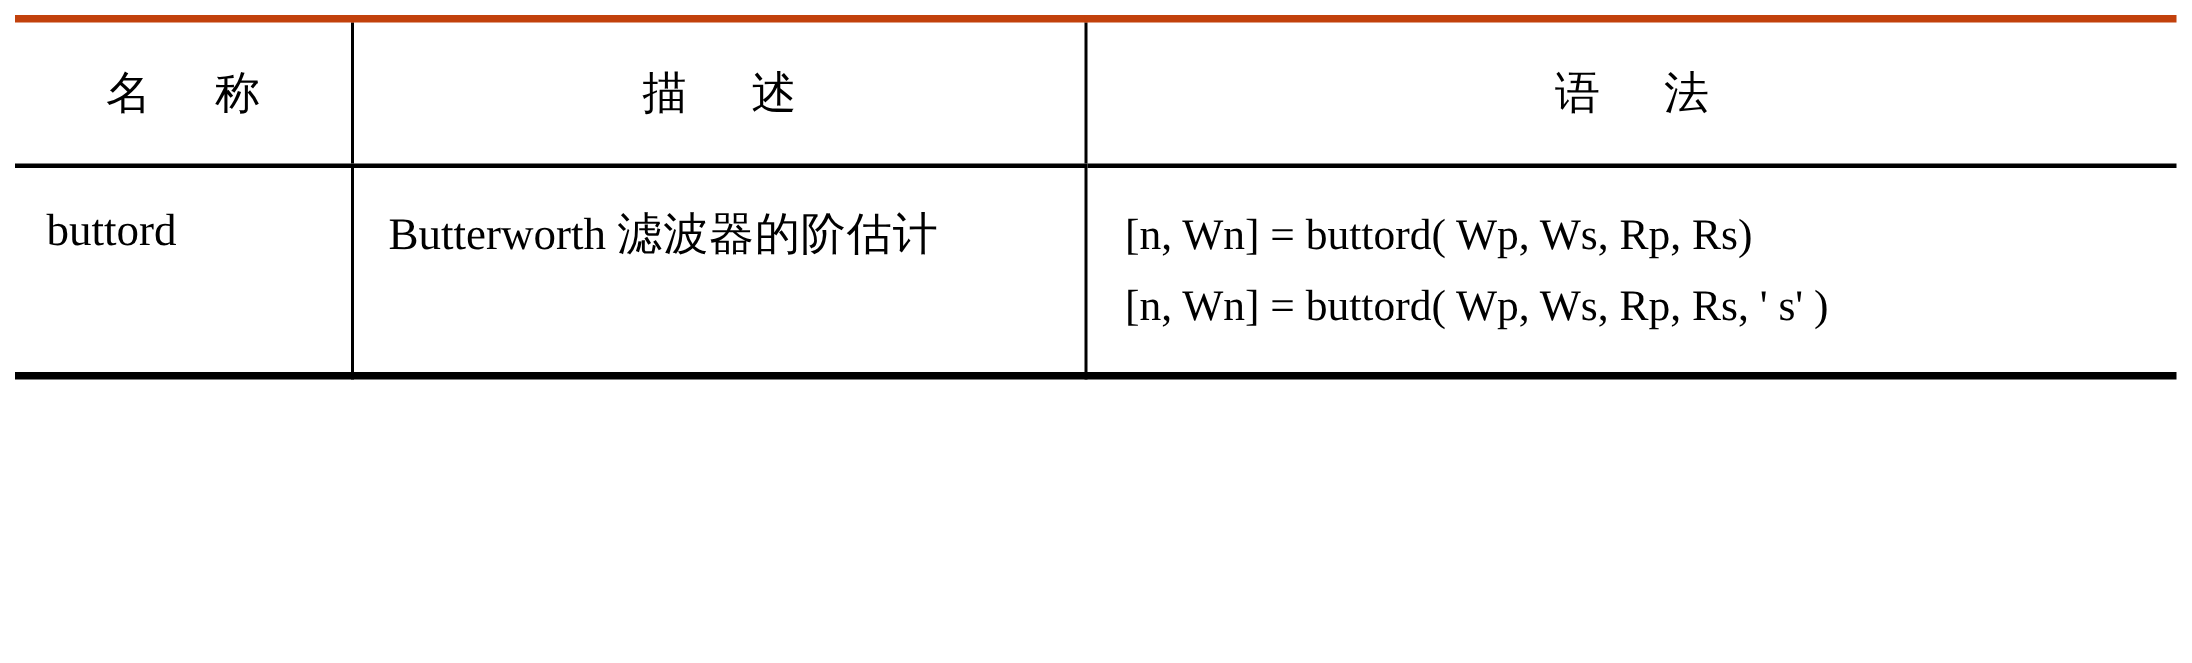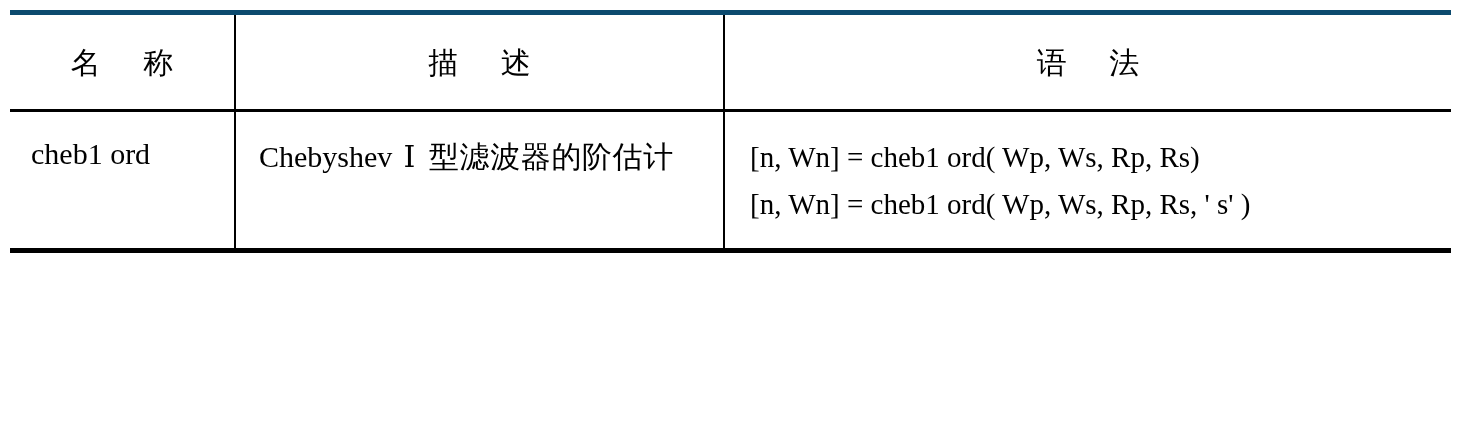--- a/index.html
+++ b/index.html
@@ -20,21 +20,21 @@
     left: 10px;
     top: 10px;
     width: 1441px;
     height: 421px;
   }
 
   table.func-table {
     border-collapse: collapse;
     width: 1441px;
     table-layout: fixed;
-    border-top: 5px solid #0c4a6e;
+    border-top: 5px solid #c2410c;
     border-bottom: 5px solid #000;
   }
 
   
   col.col-name   { width: 225px; }
   col.col-desc   { width: 489px; }
   col.col-syntax { width: 727px; }
 
   
   tr.header-row td {
@@ -120,30 +120,30 @@
           <div class="hdr-text">名 称</div>
         </td>
         <td class="sep">
           <div class="hdr-text">描 述</div>
         </td>
         <td class="sep">
           <div class="hdr-text">语 法</div>
         </td>
       </tr>
 
-
-      <tr class="body-row">
+      <tr class="body-row row-divider">
         <td>
-          <div class="cell-name">cheb1 ord</div>
+          <div class="cell-name">buttord</div>
         </td>
         <td class="sep">
-          <div class="cell-desc"><span class="desc-latin">Chebyshev </span><span class="roman-one">Ⅰ</span><span class="desc-cjk"> 型滤波器的阶估计</span></div>
+          <div class="cell-desc"><span class="desc-latin">Butterworth </span><span class="desc-cjk">滤波器的阶估计</span></div>
         </td>
         <td class="sep">
           <div class="cell-syntax">
-            <span class="syntax-line">[n, Wn] = cheb1 ord( Wp, Ws, Rp, Rs)</span>
-            <span class="syntax-line">[n, Wn] = cheb1 ord( Wp, Ws, Rp, Rs, ' s' )</span>
+            <span class="syntax-line">[n, Wn] = buttord( Wp, Ws, Rp, Rs)</span>
+            <span class="syntax-line">[n, Wn] = buttord( Wp, Ws, Rp, Rs, ' s' )</span>
           </div>
         </td>
       </tr>
+
     </tbody>
   </table>
 </div>
 
 </body></html>

